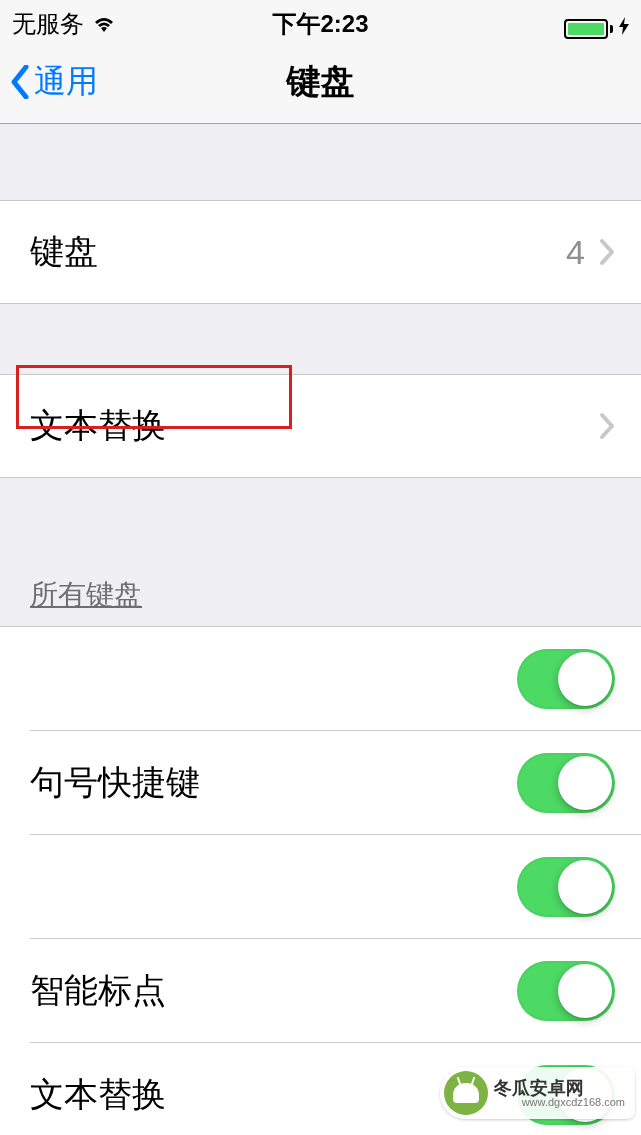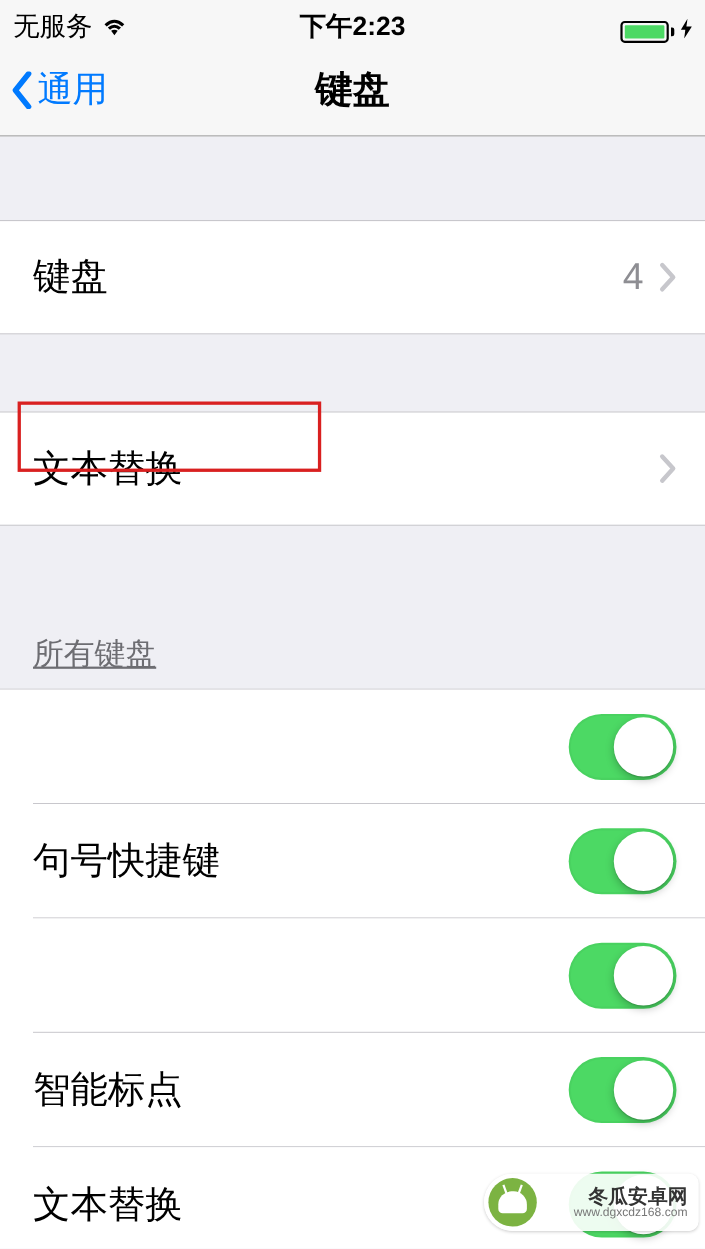--- a/index.html
+++ b/index.html
@@ -112,21 +112,20 @@
     .group .cell { border: none; height: 104px; }
     .watermark {
       position: absolute;
       right: 6px; bottom: 16px;
       display: flex; align-items: center;
       background: rgba(255,255,255,0.9);
       border-radius: 30px 10px 10px 30px;
       padding: 4px 10px 4px 4px;
       gap: 6px;
       box-shadow: 0 1px 3px rgba(0,0,0,0.2);
-      text-align: right;
     }
     .wm-circle {
       width: 44px; height: 44px; border-radius: 50%;
       background: #7cb342;
       display: flex; align-items: center; justify-content: center;
       position: relative;
     }
     .wm-android {
       width: 26px; height: 20px;
       background: #fff;

